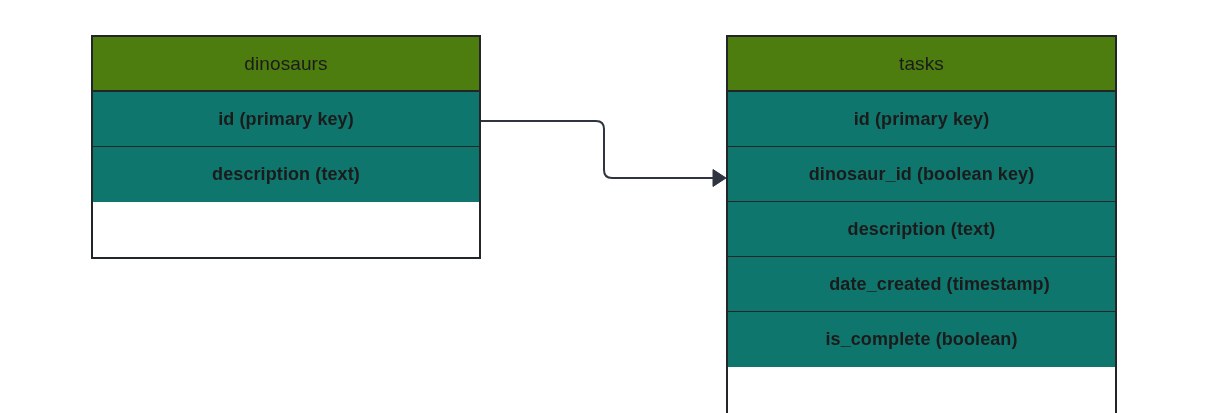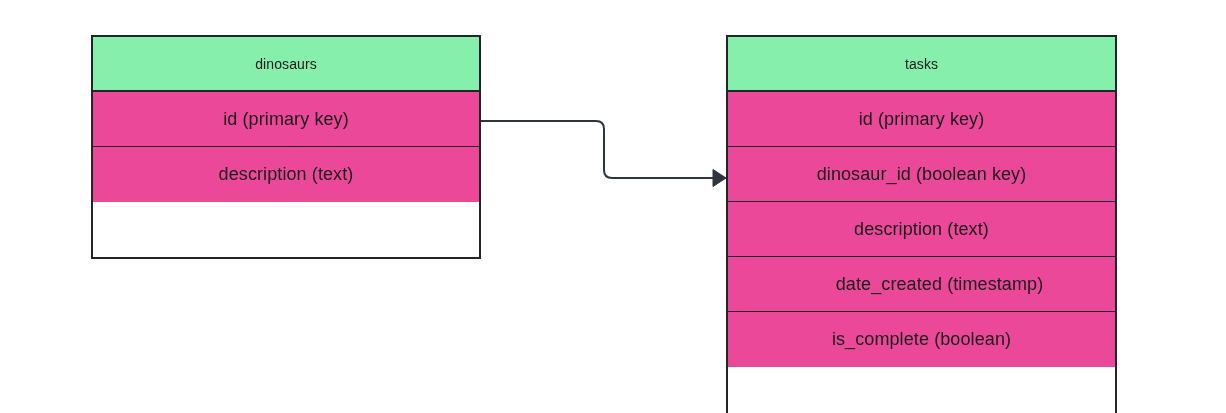--- a/index.html
+++ b/index.html
@@ -20,40 +20,41 @@
     overflow: hidden;
   }
   .entity-table {
     position: absolute;
     box-sizing: border-box;
     border: 2px solid #232628;
     background: #ffffff;
   }
   .entity-header {
     box-sizing: border-box;
-    background: #86efac;
+    background: #4d7c0f;
     border-bottom: 2px solid #232628;
     display: flex;
     align-items: center;
     justify-content: center;
-    font-size: 14px;
+    font-size: 19px;
     color: #1b1b1b;
     letter-spacing: 0.1px;
     text-align: center;
   }
   .entity-field {
     box-sizing: border-box;
-    background: #ec4899;
+    background: #0f766e;
     border-bottom: 1.6px solid #232628;
     display: flex;
     align-items: center;
     justify-content: center;
     font-size: 18px;
     color: #1b1b1b;
     letter-spacing: 0.1px;
+    font-weight: bold;
   }
   .entity-field.last {
     border-bottom: none;
   }
   #relation-layer {
     position: absolute;
     left: 0;
     top: 0;
     width: 1226px;
     height: 413px;

